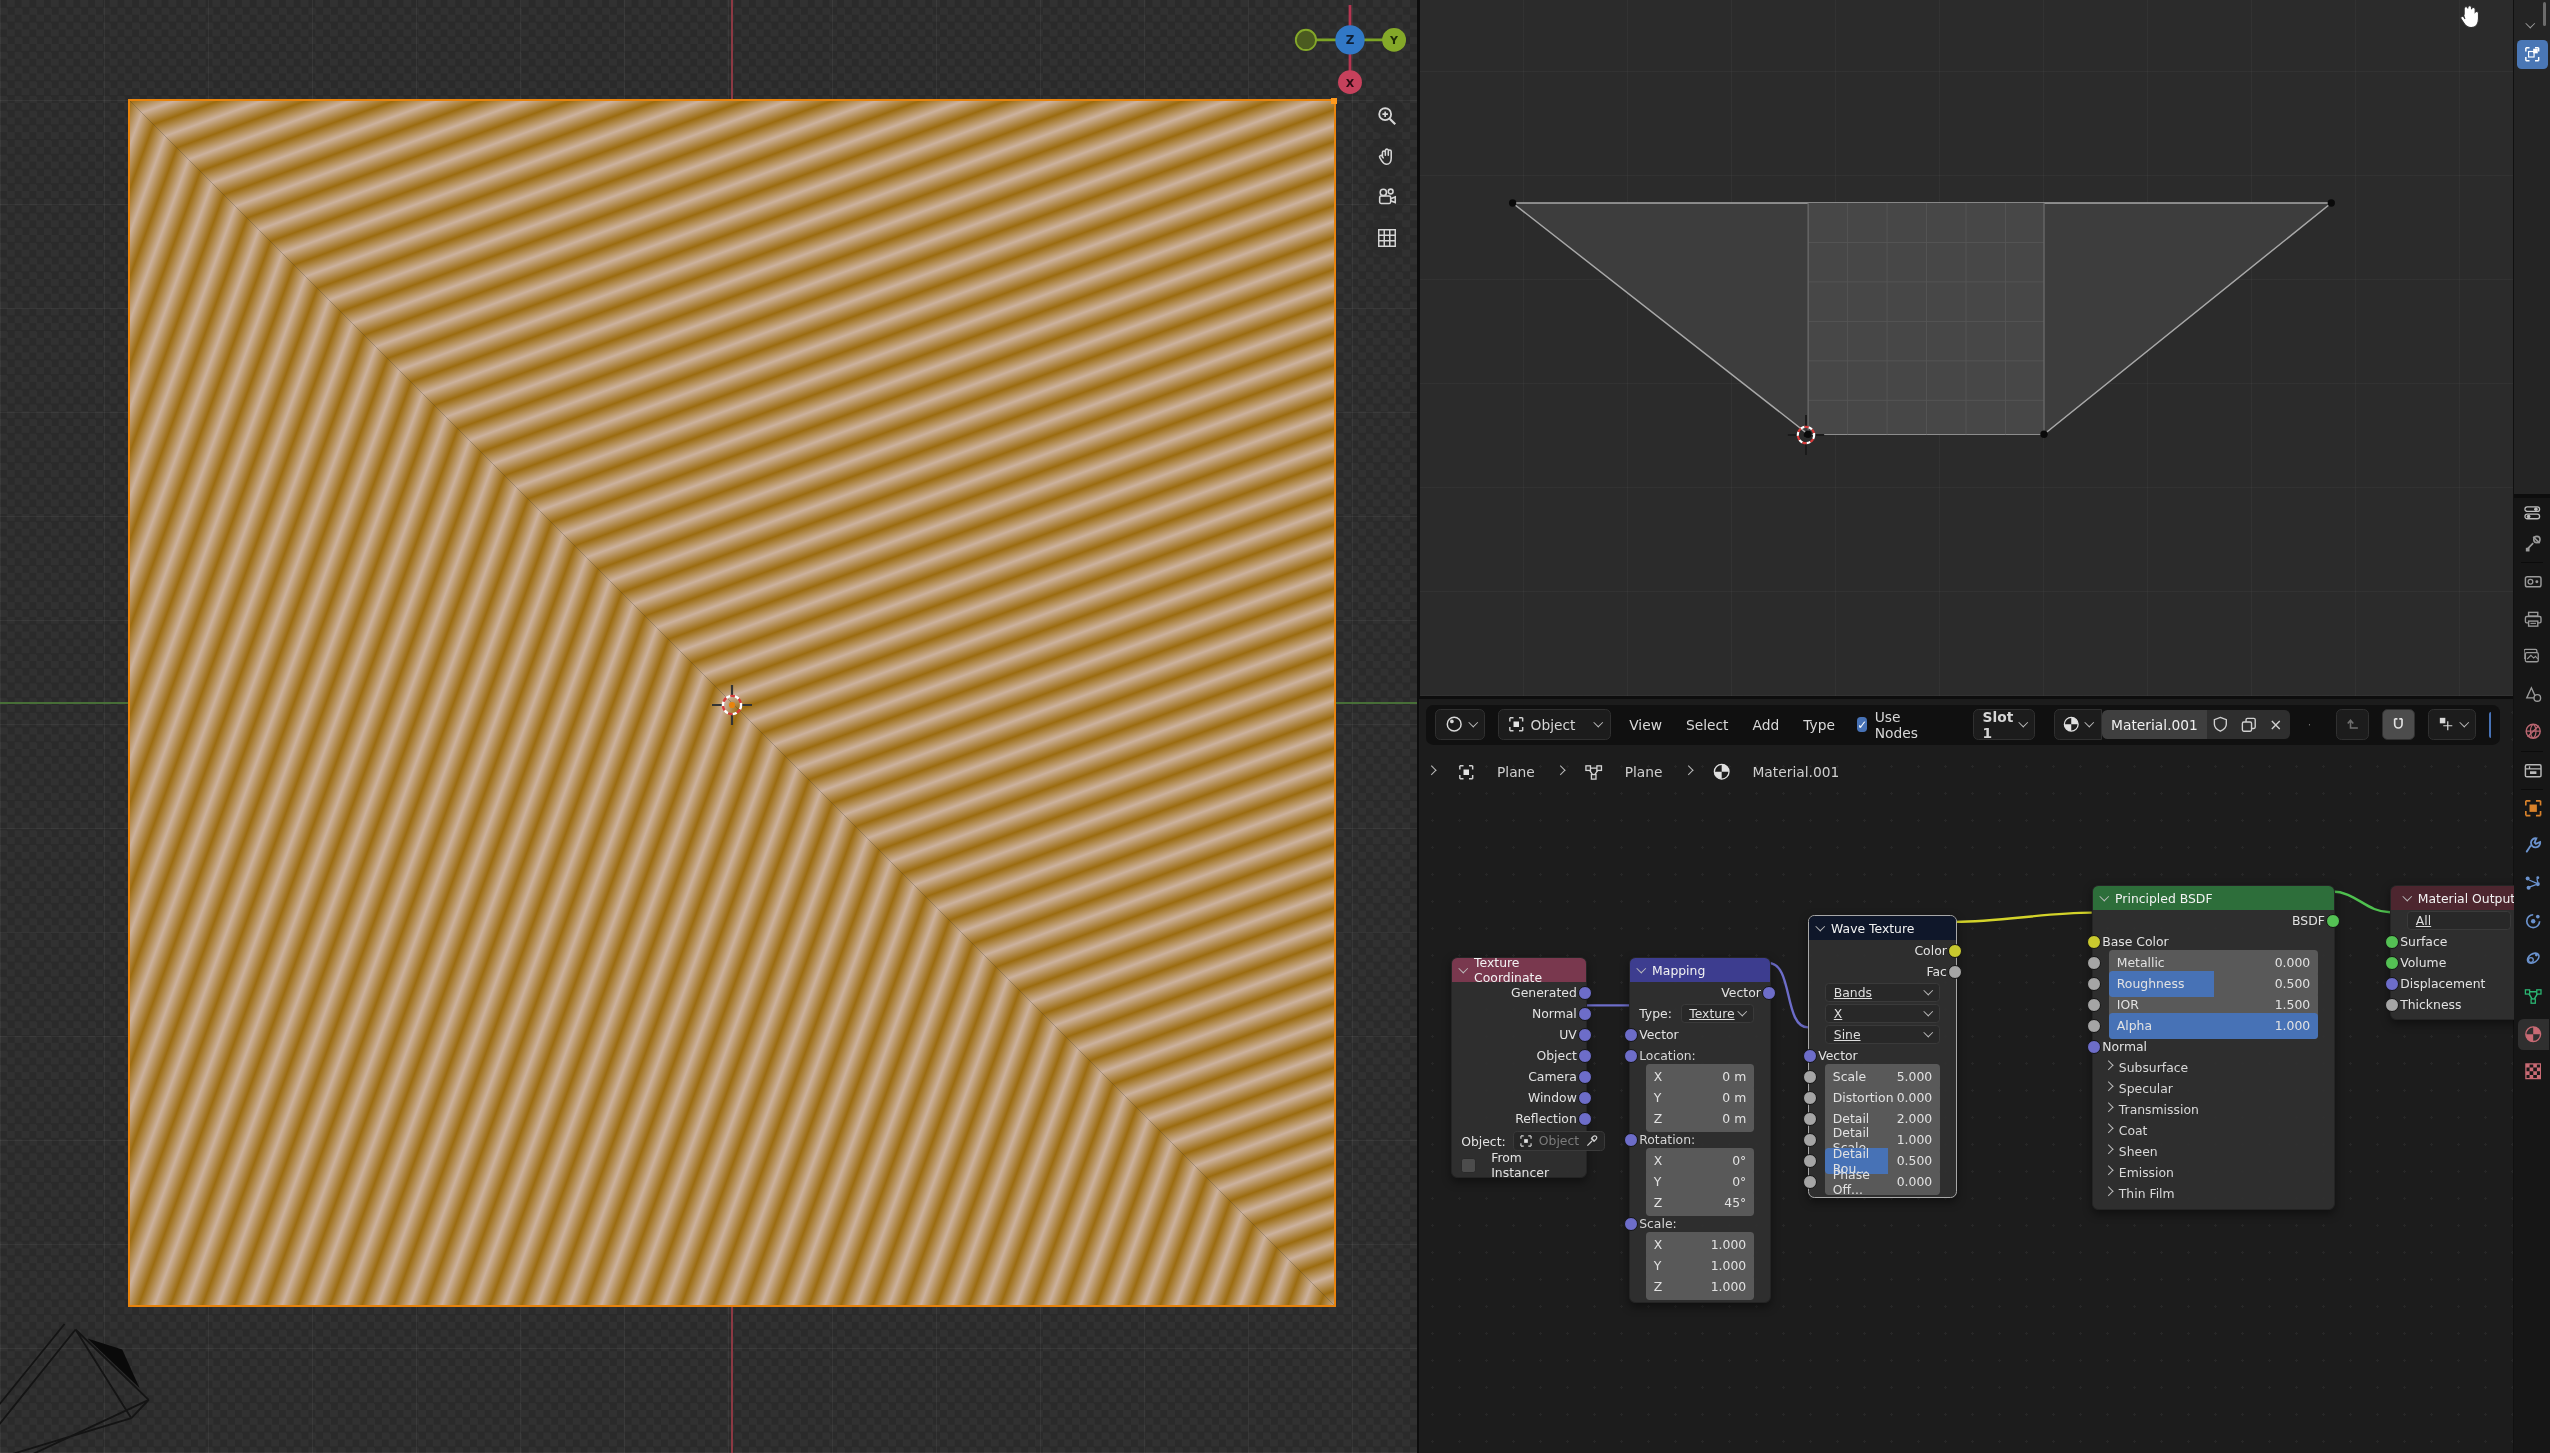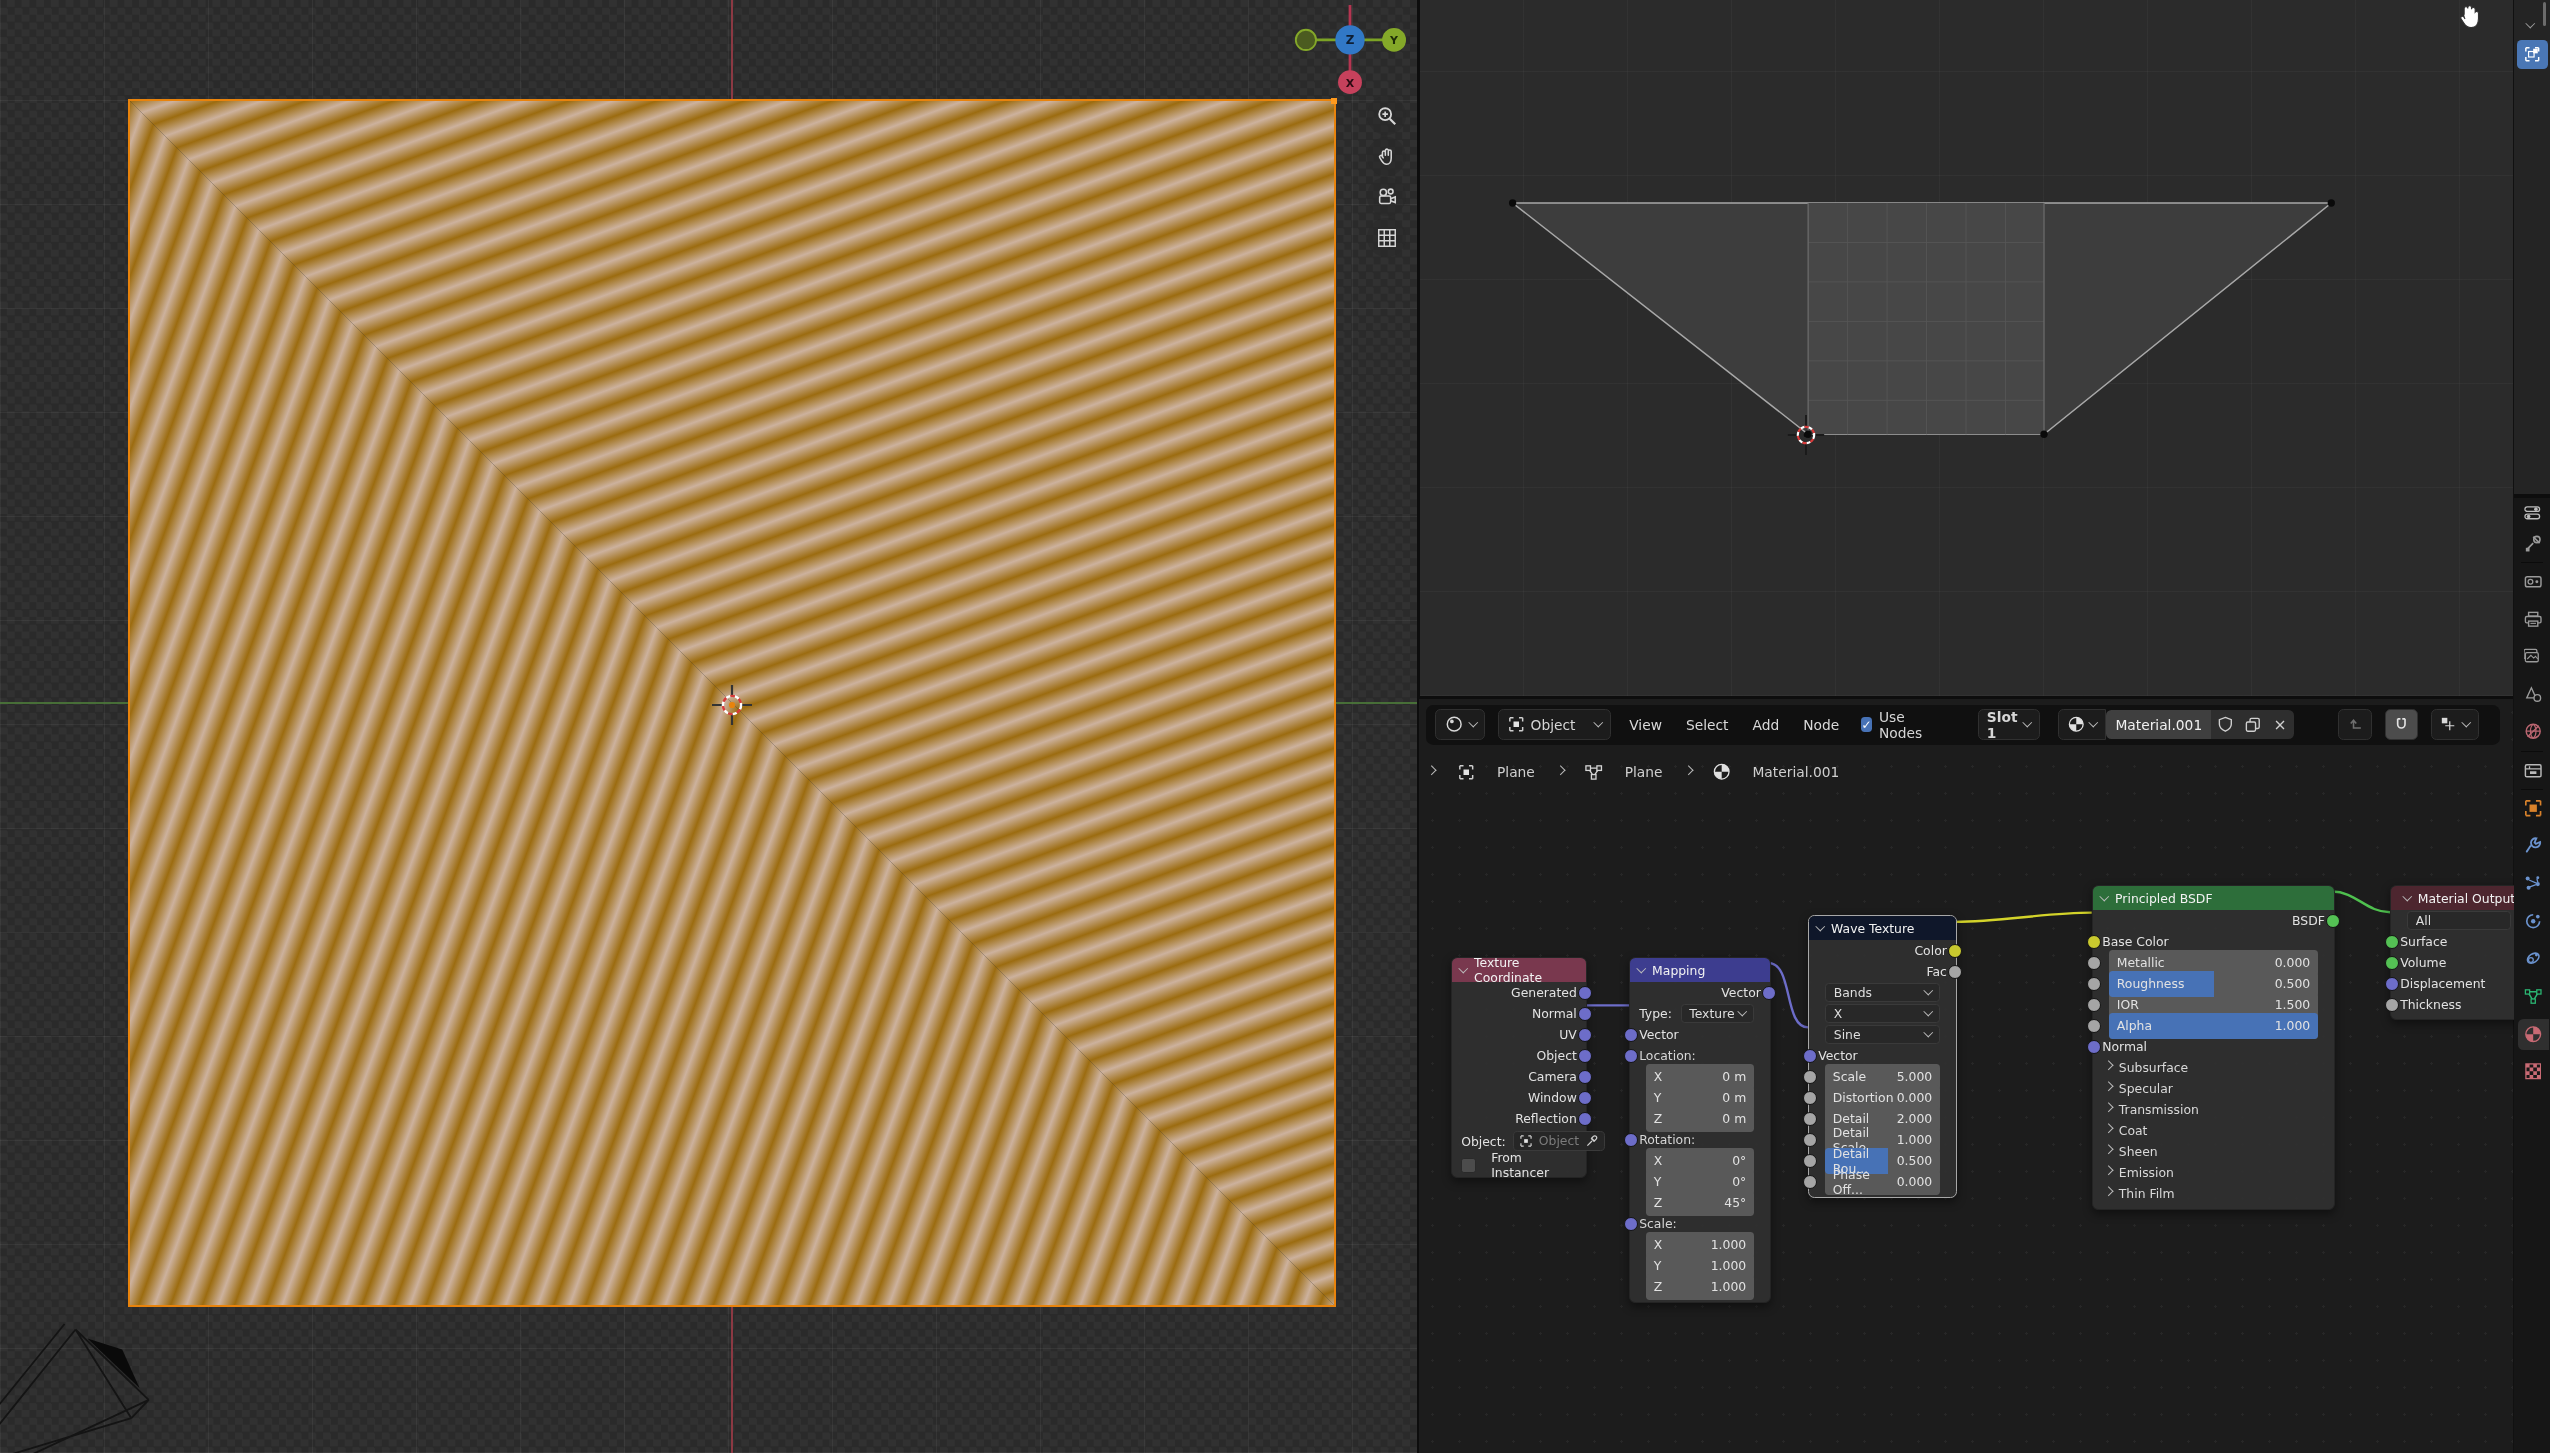--- a/index.html
+++ b/index.html
@@ -72,21 +72,21 @@
   .socket{position:absolute;width:12px;height:12px;border-radius:50%;border:1.4px solid #141414;
     top:50%;transform:translateY(-50%);}
   .socket.l{left:-6.4px;} .socket.r{right:-6.4px;}
   .s-vec{background:#6d6dc9;} .s-col{background:#c9c92e;} .s-gray{background:#a5a5a5;}
   .s-shader{background:#54c154;}
   .field{margin:0 7.3px;height:26px;background:#595959;border-radius:3.7px;flex:1;display:flex;
     align-items:center;justify-content:space-between;padding:0 7.3px;position:relative;overflow:hidden;}
   .field .fill{position:absolute;left:0;top:0;bottom:0;background:#4772b6;}
   .field span{position:relative;z-index:1;}
   .dd{margin:0 7.3px;height:17.4px;background:#282828;border:0.9px solid #3a3a3a;border-radius:3.7px;flex:1;
-    display:flex;align-items:center;justify-content:space-between;padding:0 7.3px;color:#dedede;}
+    display:flex;align-items:center;justify-content:space-between;padding:0 7.3px;color:#dedede;text-decoration:underline;}
   .lblrow{color:#d6d6d6;}
   .sect{gap:7.3px;padding-left:12px;color:#d9d9d9;}
   .objfield{margin:0 7.3px;height:18.4px;background:#262626;border:0.9px solid #3a3a3a;border-radius:4.6px;
     flex:1;display:flex;align-items:center;gap:6.4px;padding:0 6.4px;}
   .cb{width:13px;height:13px;background:#4c4c4c;border:0.9px solid #2a2a2a;border-radius:2.8px;flex:none;}
 
   
   #strip-top{left:2514px;top:0;width:37px;height:494px;background:#242424;}
   #strip-sep{left:2514px;top:494px;width:37px;height:3.7px;background:#0d0d0d;}
   #props{left:2514px;top:498px;width:37px;height:956px;background:#161616;}
@@ -211,21 +211,21 @@
       <svg width="16.5" height="16.5" viewBox="0 0 18 18">
           <path d="M2,2 h4 M2,2 v4 M16,2 h-4 M16,2 v4 M2,16 h4 M2,16 v-4 M16,16 h-4 M16,16 v-4" stroke="#cfcfcf" stroke-width="1.6" fill="none"></path>
           <rect x="6" y="6" width="6" height="6" fill="#e4e4e4"></rect>
         </svg>
       <span>Object</span>
       <span class="chev sm" style="margin-left:13px"></span>
     </div>
     <span class="menu-item">View</span>
     <span class="menu-item">Select</span>
     <span class="menu-item">Add</span>
-    <span class="menu-item">Node</span>
+    <span class="menu-item">Type</span>
     <div style="display:flex;align-items:center;gap:7.3px;margin-left:3.7px;">
       <span class="chk">✓</span>
       <span>Use Nodes</span>
     </div>
     <div class="hbtn" style="margin-left:37px;width:92px;justify-content:center;font-weight:bold;">
       <span>Slot 1</span>
       <span class="chev sm"></span>
     </div>
     <div style="display:flex;align-items:center;margin-left:5.5px;">
       <div class="hbtn" style="border-radius:5.5px 0 0 5.5px;">

